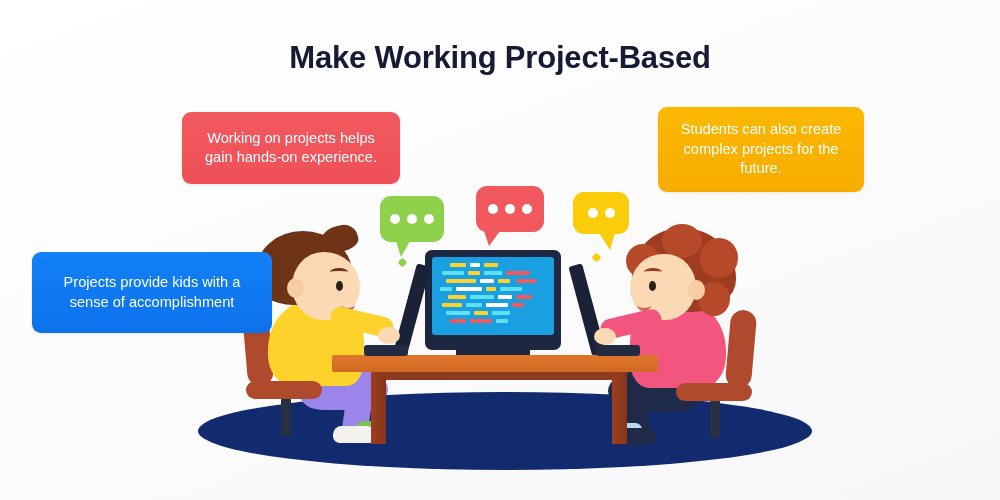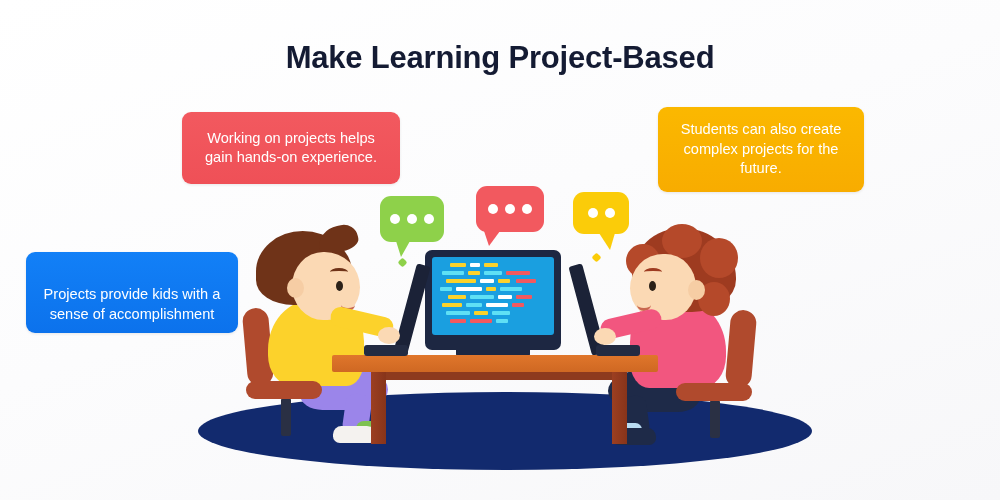--- a/index.html
+++ b/index.html
@@ -43,22 +43,22 @@
     padding: 9px 13px;
     box-sizing: border-box;
     box-shadow: 0 1px 3px rgba(0,0,0,0.09);
   }
   .callout span { display: block; }
 
   .callout-red    { left: 182px; top: 112px;  width: 218px; height: 72px;
                     background: linear-gradient(180deg,#f2595f 0%, #ef5057 100%); }
   .callout-amber  { left: 658px; top: 107px;  width: 206px; height: 85px;
                     background: linear-gradient(180deg,#fbb800 0%, #f8ac00 100%); }
-  .callout-blue   { left: 26px;  top: 252px;  width: 212px; height: 81px;
-                    background: linear-gradient(180deg,#1280f7 0%, #0c72ec 100%); align-items: flex-end; }
+  .callout-blue   { left: 32px;  top: 252px;  width: 240px; height: 81px;
+                    background: linear-gradient(180deg,#1280f7 0%, #0c72ec 100%); }
   .callout-cyan   { left: 767px; top: 255px;  width: 212px; height: 78px;
                     background: linear-gradient(180deg,#24c3ea 0%, #16b6e2 100%); }
 
   
   .bubble {
     position: absolute;
     border-radius: 11px;
     display: flex;
     align-items: center;
     justify-content: center;
@@ -379,21 +379,21 @@
     width: 28px; height: 13px;
     background: #b9dcf2;
     border-radius: 8px;
   }
 </style>
 </head>
 <body>
 
 <div class="canvas">
 
-  <div class="title">Make Learning Project-Based</div>
+  <div class="title">Make Working Project-Based</div>
 
   <div class="rug"></div>
 
   <div class="chair-back left"></div>
   <div class="chair-back right"></div>
   <div class="chair-post left"></div>
   <div class="chair-post right"></div>
 
   <div class="kid">
     <div class="k1-legs"></div>

